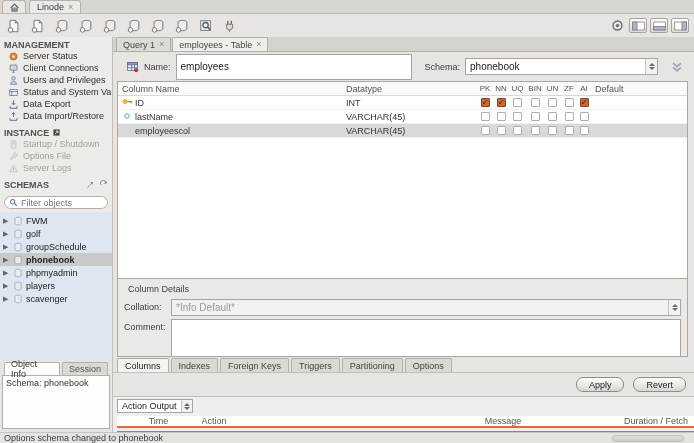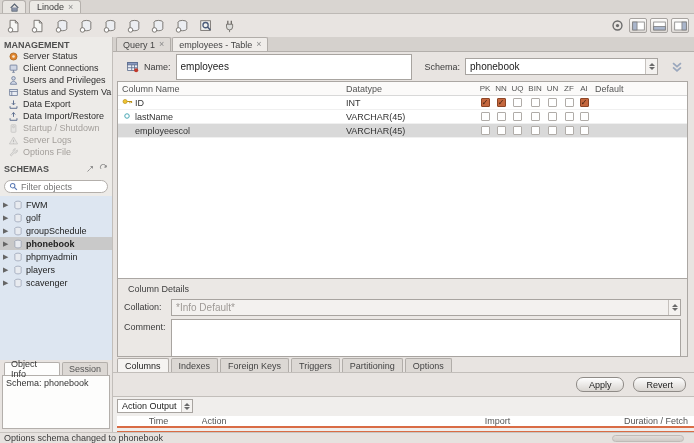--- a/index.html
+++ b/index.html
@@ -301,46 +301,55 @@
             <span class="ic">
               <svg width="11" height="11" viewBox="0 0 16 16">
                 <path d="M8 8.5V2M5.5 5L8 2.5 10.5 5" fill="none" stroke="#5a6b8c" stroke-width="1.4"></path>
                 <path d="M3 10.5V13.5h10v-3" fill="none" stroke="#5a6b8c" stroke-width="1.4"></path>
               </svg>
             </span>
             <span>Data Import/Restore</span>
           </div>
         </div>
 
+      <div class="shead" style="margin-top:3px">
+        <span>INSTANCE</span>
+        <span class="ic">
+            <svg width="9" height="9" viewBox="0 0 16 16">
+              <rect x="2.5" y="2.5" width="11" height="11" fill="#4a4a4a"></rect>
+              <path d="M5.5 10.5l5-5M10.5 9V5.5H7" stroke="#fff" fill="none" stroke-width="1.4"></path>
+            </svg>
+          </span>
+      </div>
       <div id="inst-items">
           <div class="sitem disabled">
             <span class="ic">
               <svg width="11" height="11" viewBox="0 0 16 16">
                 <rect x="4.5" y="2.5" width="7" height="11" rx="1" fill="#dcdcdc" stroke="#888"></rect>
                 <circle cx="8" cy="5.5" r="1.4" fill="none" stroke="#888"></circle>
               </svg>
             </span>
             <span>Startup / Shutdown</span>
           </div>
           <div class="sitem disabled">
             <span class="ic">
               <svg width="11" height="11" viewBox="0 0 16 16">
+                <path d="M10.8 2.4a3.4 3.4 0 00-3.3 4.5L3 11.4 4.7 13l4.4-4.3a3.4 3.4 0 004.4-4.3l-2.2 2-1.7-1.7z" fill="#d4d4d4" stroke="#888"></path>
+              </svg>
+            </span>
+            <span>Options File</span>
+          </div>
+          <div class="sitem disabled">
+            <span class="ic">
+              <svg width="11" height="11" viewBox="0 0 16 16">
                 <path d="M8 3l6 10H2z" fill="#dcdcdc" stroke="#888"></path>
                 <path d="M8 7v3.2M8 11.5v1" stroke="#777" stroke-width="1.3"></path>
               </svg>
             </span>
             <span>Server Logs</span>
-          </div>
-          <div class="sitem disabled">
-            <span class="ic">
-              <svg width="11" height="11" viewBox="0 0 16 16">
-                <path d="M10.8 2.4a3.4 3.4 0 00-3.3 4.5L3 11.4 4.7 13l4.4-4.3a3.4 3.4 0 004.4-4.3l-2.2 2-1.7-1.7z" fill="#d4d4d4" stroke="#888"></path>
-              </svg>
-            </span>
-            <span>Options File</span>
           </div>
         </div>
 
       <div class="shead" style="margin-top:3px">
         <span>SCHEMAS</span>
         <span class="hspace"></span>
         <span class="ic" style="margin-right:2px">
             <svg width="8" height="8" viewBox="0 0 16 16">
               <path d="M3 13l4.5-4.5M9 3h4v4M13 3L8.5 7.5" stroke="#7a7a7a" fill="none" stroke-width="1.6"></path>
             </svg>
@@ -638,21 +647,21 @@
             <span class="spin">
                 <span class="tri-up"></span>
                 <span class="tri-dn"></span>
               </span>
           </div>
         </div>
         <div class="ahead" id="aout-head">
             <span class="ah" style="width: 33px;"></span>
             <span class="ah" style="width: 55px;">Time</span>
             <span class="ah" style="width: 295px;">Action</span>
-            <span class="ah" style="width: 145px;">Import</span>
+            <span class="ah" style="width: 145px;">Message</span>
             <span class="ah" style="width: 70px; flex: 0 0 auto;">Duration / Fetch</span>
           </div>
         <div class="aline"></div>
       </div>
     </div>
   </div>
 
   <div class="statusbar">
     <span>Options schema changed to phonebook</span>
     <span class="pill"></span>

